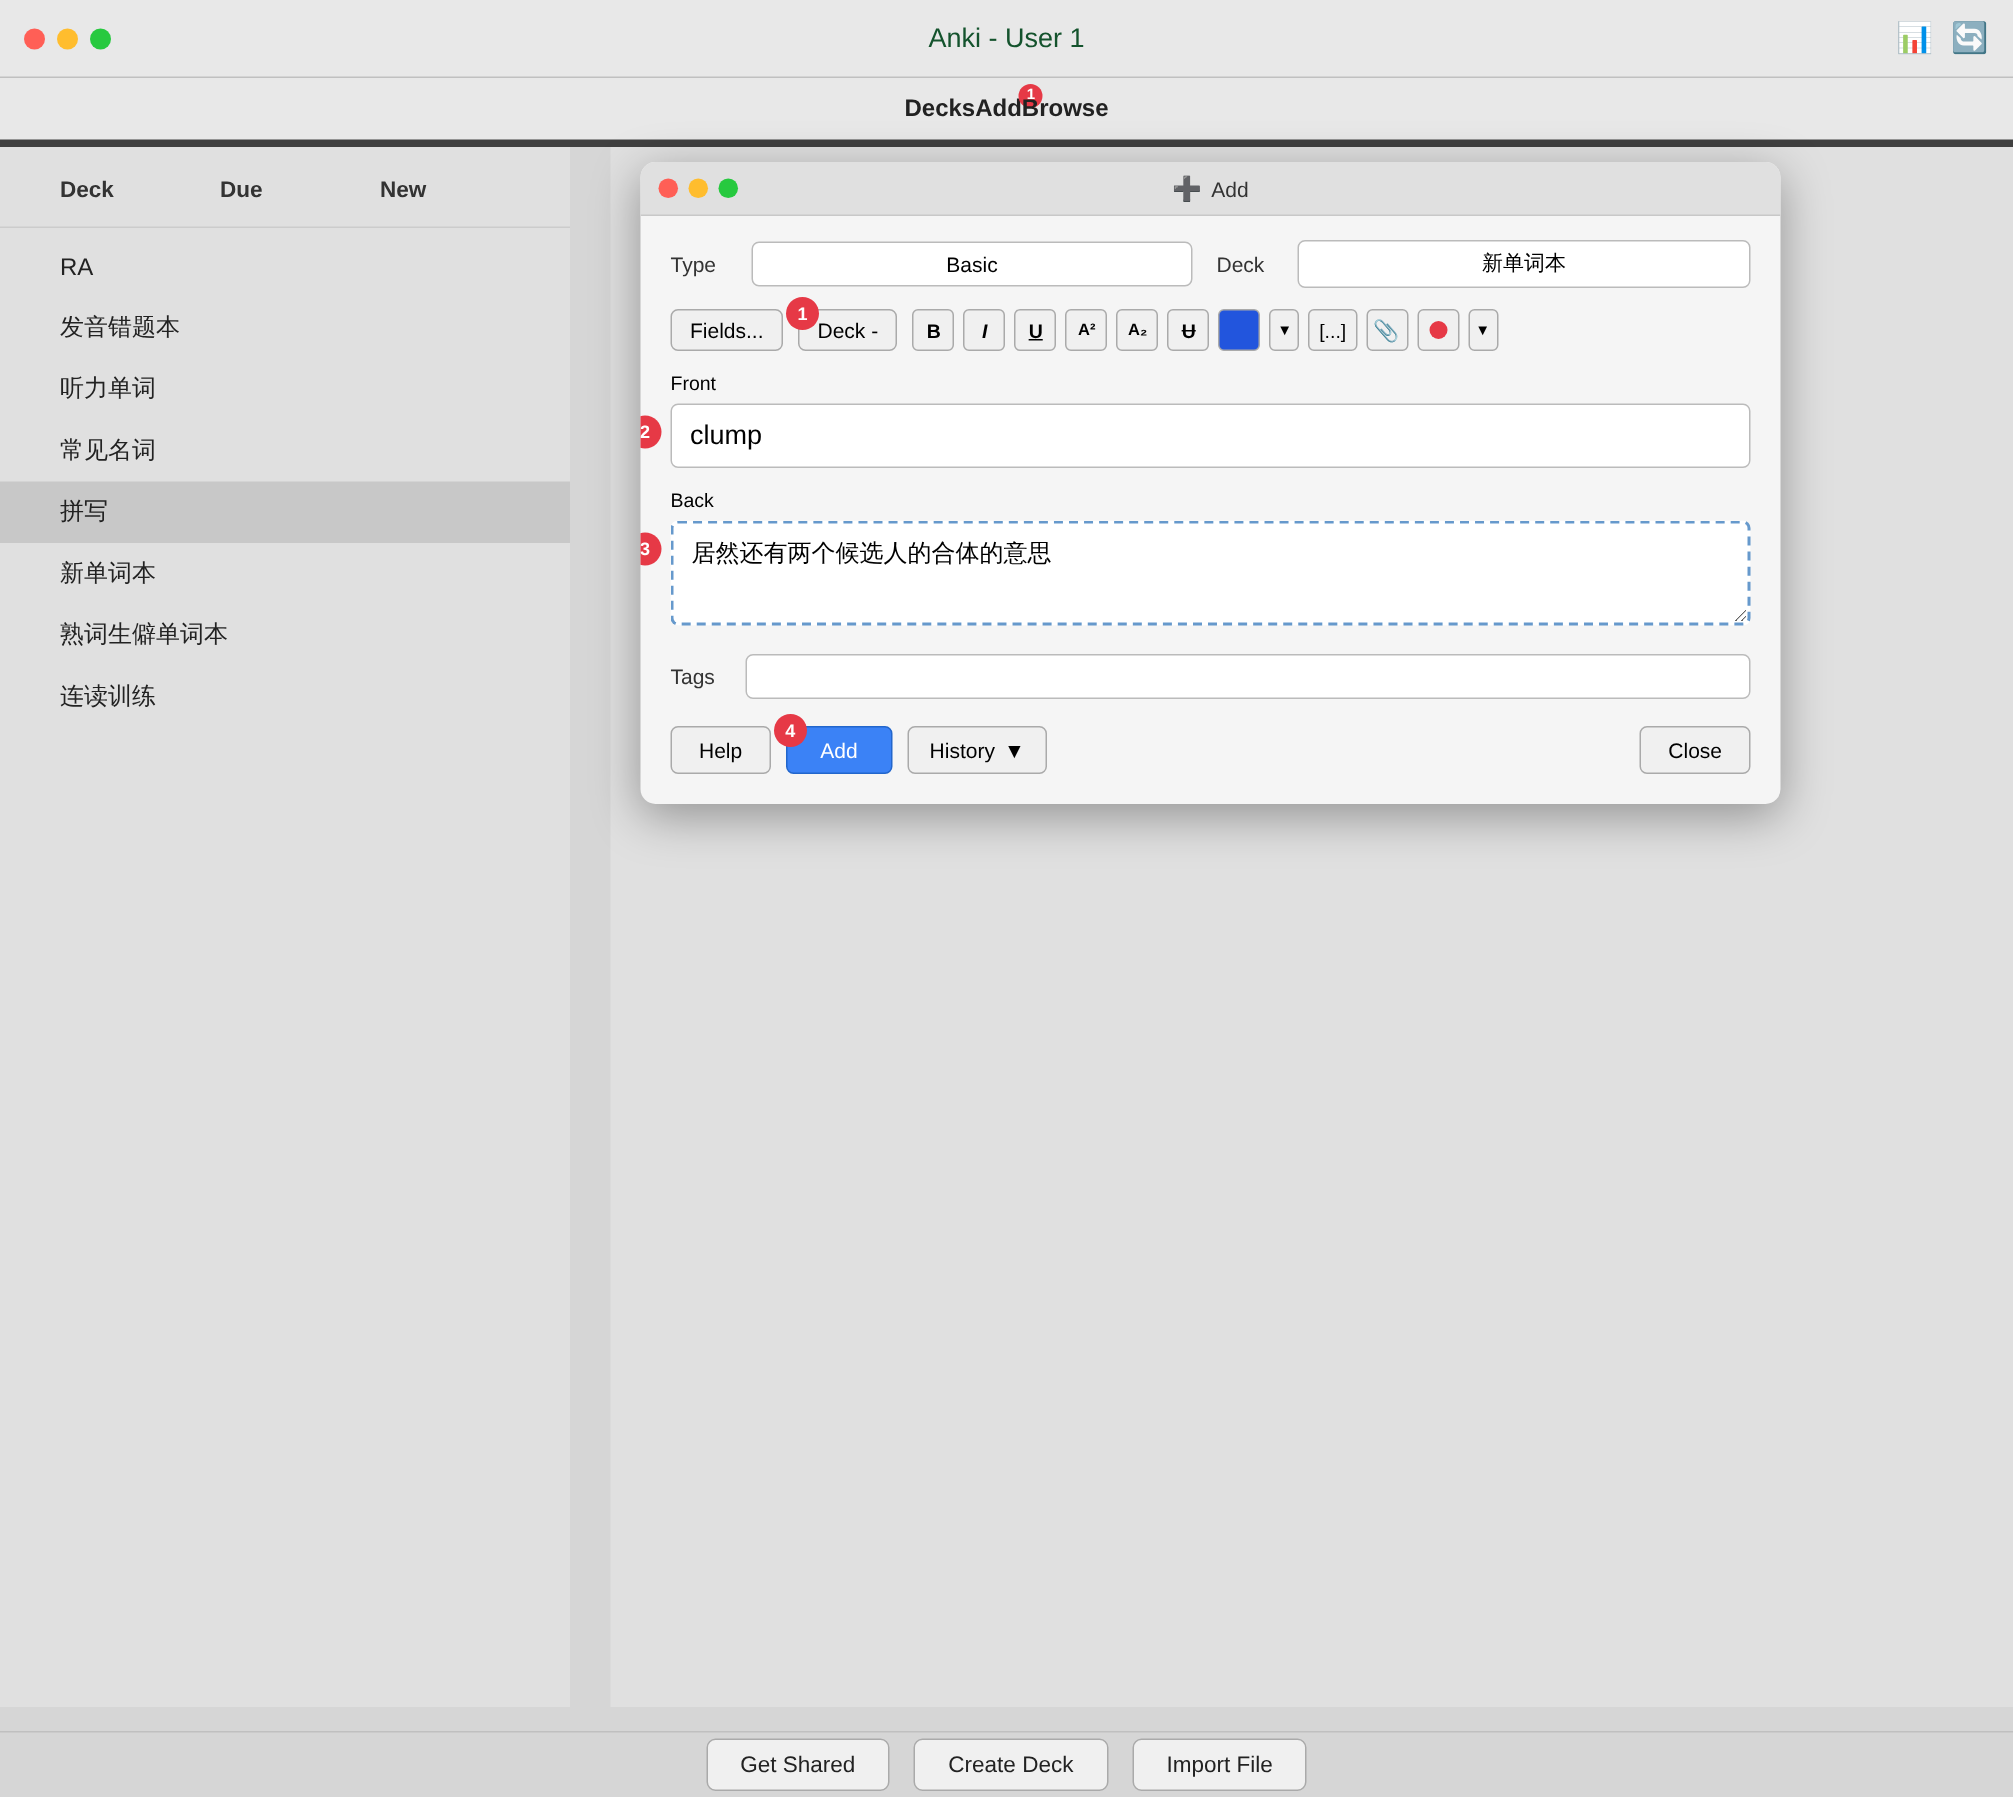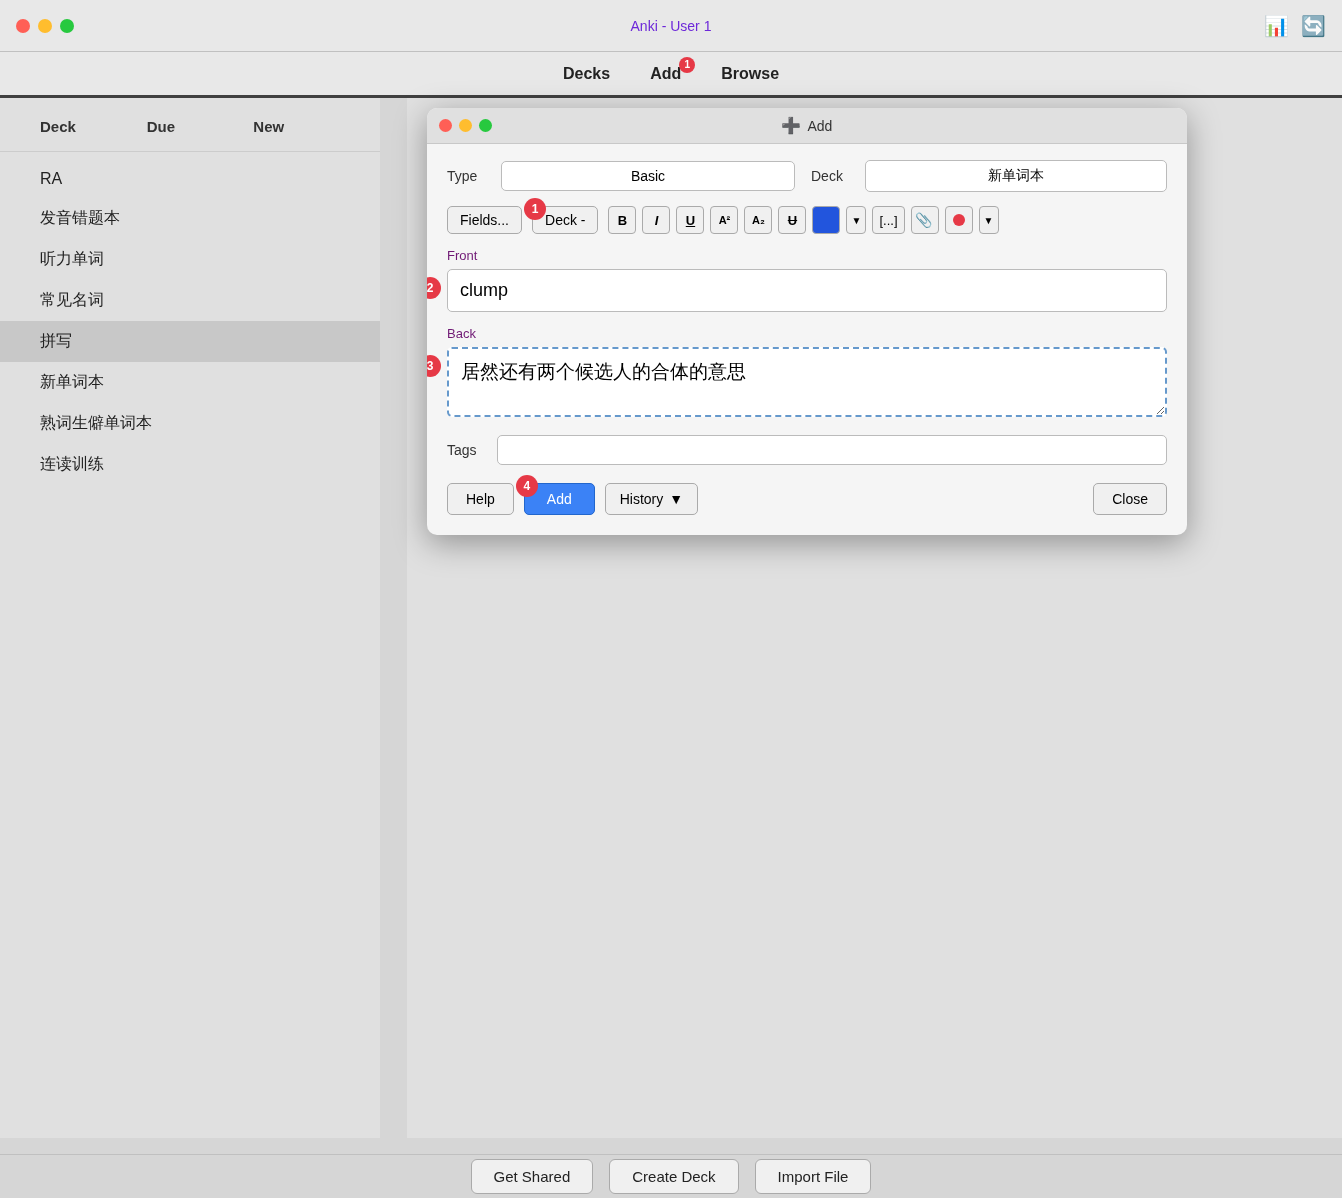--- a/index.html
+++ b/index.html
@@ -31,41 +31,40 @@
     .tb-btn {
       width: 14px; height: 14px;
       border-radius: 50%;
       border: none;
       cursor: pointer;
     }
     .tb-close { background: #ff5f56; }
     .tb-min { background: #ffbd2e; }
     .tb-max { background: #27c93f; }
     .title-bar-text {
-      font-size: 14px;
-      color: #6d28d9;
+      font-size: 18px;
+      color: #14532d;
       font-weight: 500;
     }
     .title-bar-icons {
       position: absolute;
       right: 16px;
       display: flex;
       gap: 12px;
     }
     .title-icon { font-size: 20px; color: #666; cursor: pointer; }
 
     
     .main-toolbar {
       background: #e8e8e8;
       height: 46px;
       display: flex;
       align-items: center;
       justify-content: center;
-      gap: 40px;
-      border-bottom: 3px solid #404040;
+      border-bottom: 5px solid #404040;
       position: relative;
     }
     .toolbar-item {
       font-size: 16px;
       font-weight: 600;
       color: #222;
       cursor: pointer;
       position: relative;
     }
     .toolbar-item .badge {
@@ -338,37 +337,37 @@
       cursor: pointer;
       display: flex;
       align-items: center;
       justify-content: center;
       font-size: 10px;
     }
 
     
     .field-label {
       font-size: 13px;
-      color: #701a75;
+      color: #000000;
       margin-bottom: 6px;
     }
     .field-input {
       width: 100%;
       border: 1px solid #bbb;
       border-radius: 5px;
       padding: 10px 12px;
       font-size: 18px;
       background: white;
       margin-bottom: 14px;
       outline: none;
       font-family: inherit;
     }
     .field-input.back {
       border: 2px dashed #6699cc;
-      font-size: 19px;
+      font-size: 16px;
       min-height: 70px;
     }
 
     
     .tags-row {
       display: flex;
       align-items: center;
       gap: 12px;
       margin-bottom: 18px;
     }

